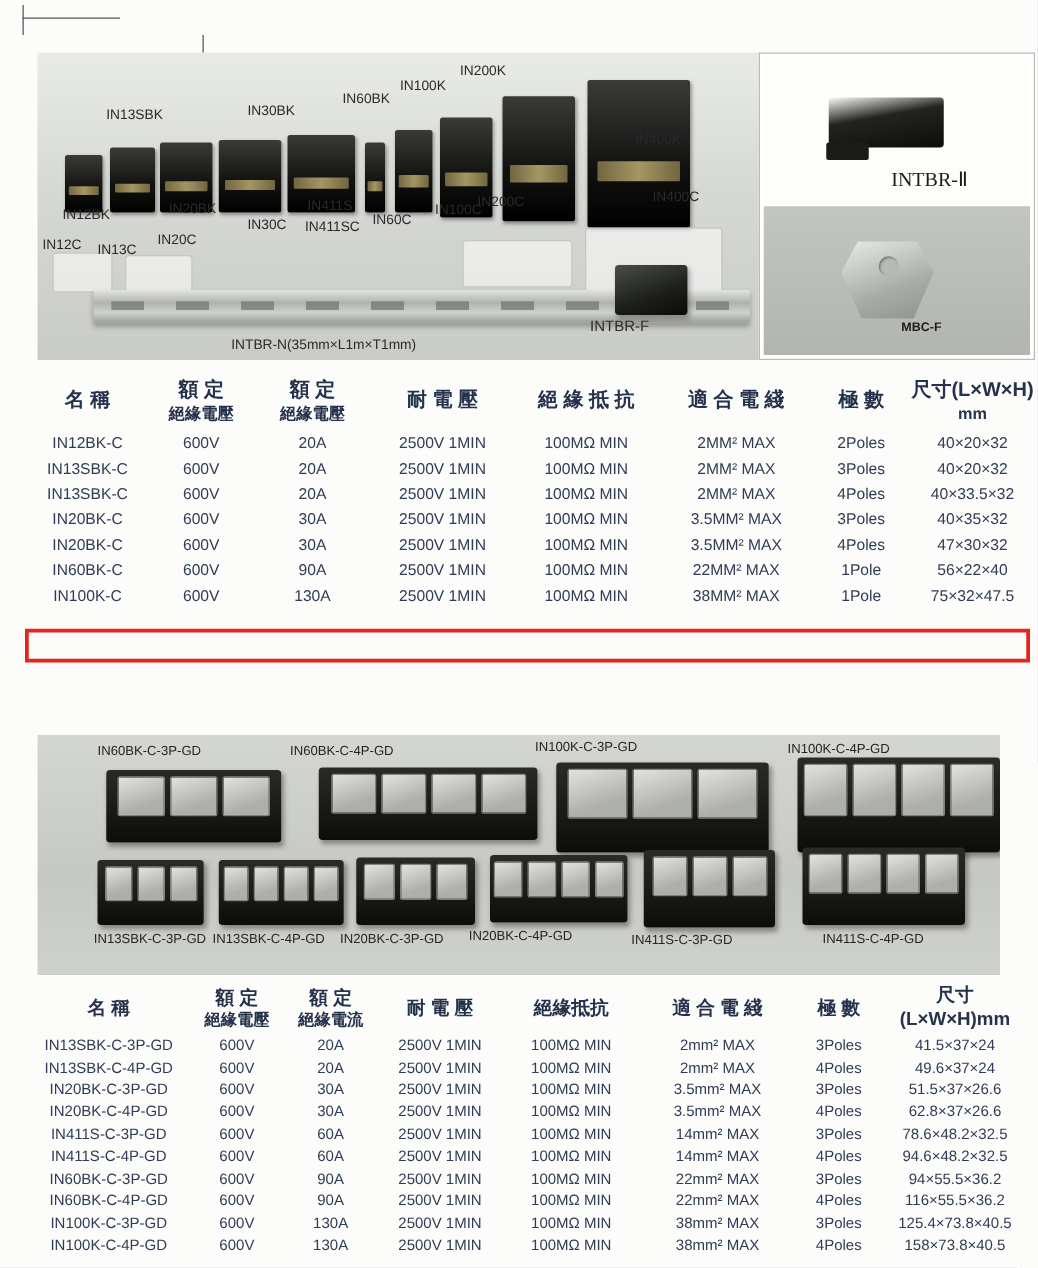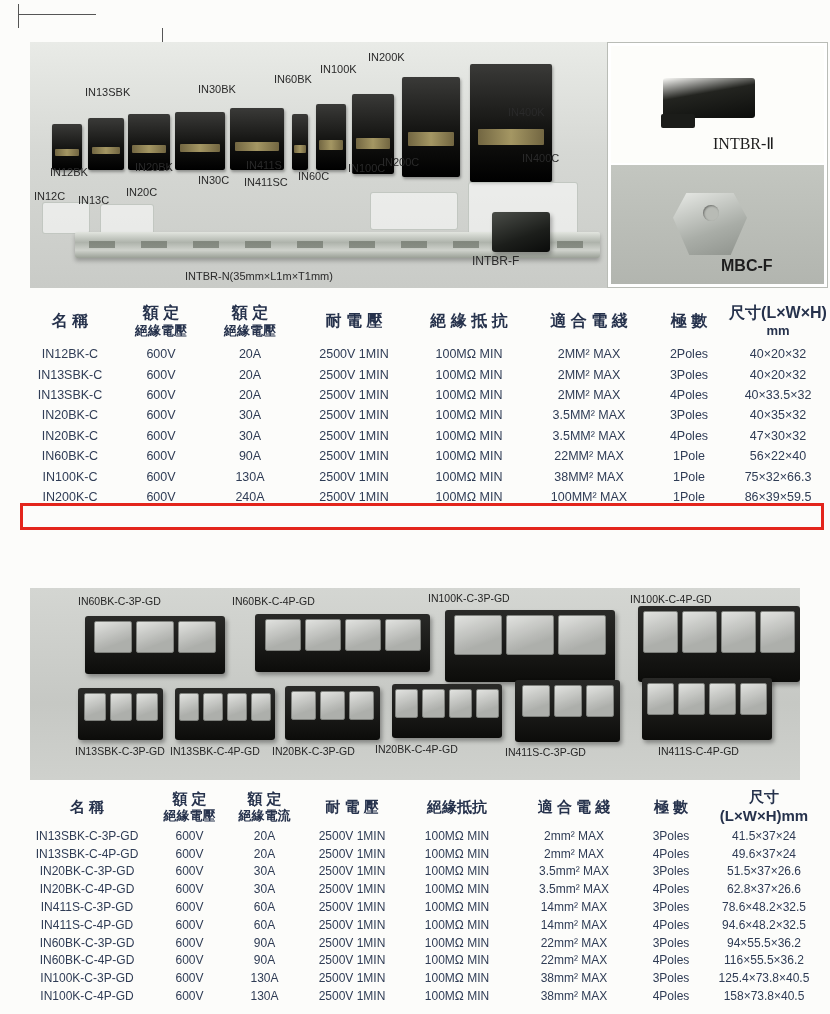--- a/index.html
+++ b/index.html
@@ -124,21 +124,21 @@
   </div>
 
   <div id="side-panel">
     <div id="side-top">
       <div id="intbr2-shape"></div>
       <span class="side-label" style="left:102px;top:88px;font-family:Liberation Serif, serif;font-size:16px">INTBR-Ⅱ</span>
     </div>
     <div id="side-bottom">
       <div id="mbc-shape"></div>
       <div id="mbc-hole"></div>
-      <span class="side-label" style="left:110px;top:92px;font-weight:bold;font-size:16px">MBC-F</span>
+      <span class="side-label" style="left:110px;top:92px;font-weight:bold;font-size:10px">MBC-F</span>
     </div>
   </div>
 
   <table class="spec-table" id="table1">
     <colgroup>
       <col style="width:100px">
         <col style="width:82px">
         <col style="width:96px">
         <col style="width:112px">
       <col style="width:118px">
@@ -220,31 +220,21 @@
           <td>56×22×40</td>
         </tr>
         <tr>
           <td>IN100K-C</td>
           <td>600V</td>
           <td>130A</td>
           <td>2500V 1MIN</td>
           <td>100MΩ MIN</td>
           <td>38MM² MAX</td>
           <td>1Pole</td>
-          <td>75×32×66.3</td>
-        </tr>
-        <tr>
-          <td>IN200K-C</td>
-          <td>600V</td>
-          <td>240A</td>
-          <td>2500V 1MIN</td>
-          <td>100MΩ MIN</td>
-          <td>100MM² MAX</td>
-          <td>1Pole</td>
-          <td>86×39×59.5</td>
+          <td>75×32×47.5</td>
         </tr>
       </tbody>
   </table>
 
   <div id="highlight-box"></div>
 
   <div id="photo-gd">
 
     <div class="tb2" style="left:55px;top:28px;width:140px;height:58px">
       <div class="cell" style="width:36px;height:30px"></div>

